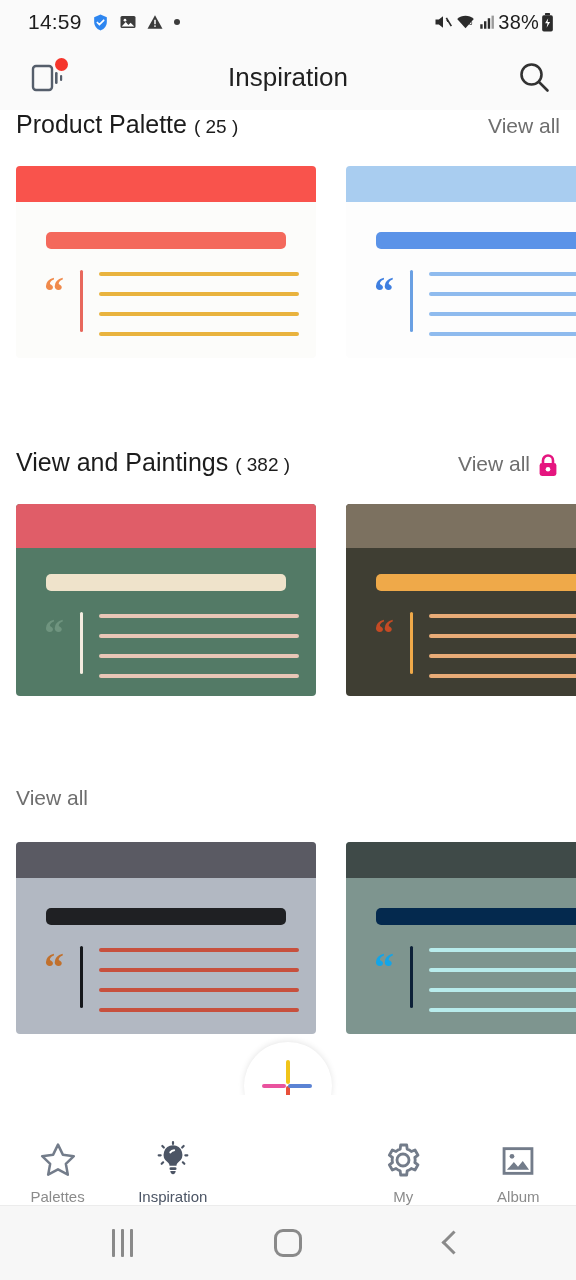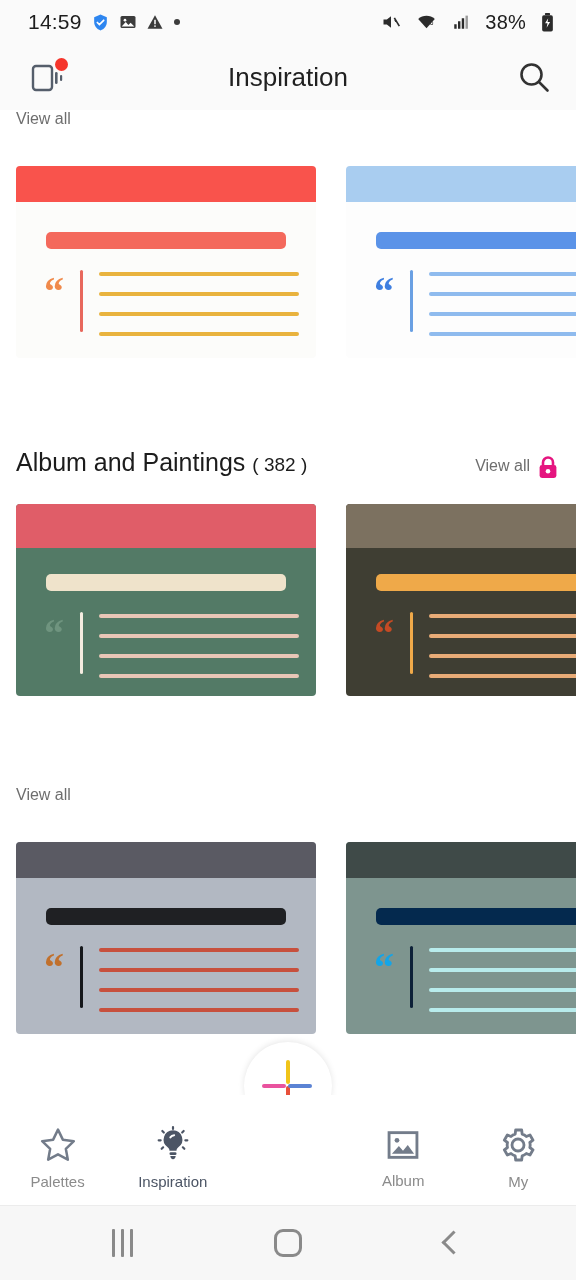--- a/index.html
+++ b/index.html
@@ -12,21 +12,21 @@
   .phone { position:relative; width:576px; height:1280px; background:#14b8a6; }
 
   
   .statusbar {
     height:44px; background:#fafafa;
     display:flex; align-items:center; justify-content:space-between;
     padding:0 22px 0 28px;
   }
   .sb-left { display:flex; align-items:center; gap:9px; }
   .sb-time { font-size:21px; color:#1d1d1d; letter-spacing:.2px; }
-  .sb-right { display:flex; align-items:center; gap:15px;justify-content:flex-end; }
+  .sb-right { display:flex; align-items:center; gap:2px;justify-content:flex-end; }
   .sb-batt { font-size:20px; color:#1d1d1d; letter-spacing:.2px; }
   .ic { display:inline-flex; align-items:center; justify-content:center; }
 
   
   .appbar {
     height:66px; background:#fafafa;
     display:flex; align-items:center; justify-content:space-between;
     padding:0 24px 0 26px; position:relative;
   }
   .appbar-title {
@@ -47,21 +47,21 @@
 
   .section { padding:0 0 0 0; }
   .sec-head {
     display:flex; align-items:baseline; justify-content:space-between;
     padding:0 16px 0 16px; height:56px;
   }
   .sec-title-wrap { display:flex; align-items:baseline; gap:7px; }
   .sec-title { font-size:25px; color:#1c1c1c; }
   .sec-count { font-size:19px; color:#1c1c1c; }
   .sec-right { display:flex; align-items:center; gap:6px; }
-  .viewall { font-size:16px; color:#6e6e6e; }
+  .viewall { font-size:21px; color:#6e6e6e; }
 
   .row {
     display:flex; gap:30px; padding-left:16px;
     height:192px; align-items:flex-start;
   }
   .card {
     width:300px; height:192px; flex:0 0 300px;
     border-radius:4px; overflow:hidden; position:relative;
   }
   .card-strip { width:100%; }
@@ -77,21 +77,21 @@
   .vrule { position:absolute; width:3px; border-radius:2px; }
   .line { position:absolute; height:4px; border-radius:2px; }
 
   
   .gap { height:90px; }
 
   
   .bottomnav {
     position:absolute; left:0; right:0; bottom:75px; height:110px;
     background:#ffffff;
-    display:flex; align-items:center; justify-content:space-around;
+    display:flex; align-items:flex-end; justify-content:space-around;
     padding-top:14px;
   }
   .navitem {
     width:100px; display:flex; flex-direction:column;
     align-items:center; gap:8px;
   }
   .navlabel { font-size:15px; color:#8b8b8b; }
   .navlabel.active { color:#4c5565; }
   .fab {
     position:absolute; left:50%; transform:translateX(-50%);
@@ -203,20 +203,24 @@
         <circle cx="15.5" cy="15.5" r="10" fill="none" stroke="#323232" stroke-width="2.6"></circle>
         <path d="M23 23l8.5 8.5" stroke="#323232" stroke-width="2.6" stroke-linecap="round"></path>
       </svg>
     </span>
   </div>
 
   <div class="content">
 
     <div class="section">
       <div class="sec-head">
+        <div class="sec-title-wrap">
+          <span class="sec-title">Product Palette</span>
+          <span class="sec-count">( 25 )</span>
+        </div>
         <div class="sec-right">
           <span class="viewall">View all</span>
         </div>
       </div>
       <div class="row">
 
         <div class="card" style="background:#fcfcfa">
           <div class="card-strip" style="height:36px;background:#f9534c"></div>
           <div class="card-body">
             <div class="bar" style="left:30px;top:30px;width:240px;height:17px;background:#f4695c"></div>
@@ -242,21 +246,21 @@
           </div>
         </div>
       </div>
     </div>
 
     <div class="gap"></div>
 
     <div class="section">
       <div class="sec-head">
         <div class="sec-title-wrap">
-          <span class="sec-title">Album and Paintings</span>
+          <span class="sec-title">View and Paintings</span>
           <span class="sec-count">( 382 )</span>
         </div>
         <div class="sec-right">
           <span class="viewall">View all</span>
           <span class="ic" style="margin-bottom:-3px">
             <svg width="24" height="25" viewBox="0 0 24 25">
               <path d="M7 10V7.5a5 5 0 0110 0V10" fill="none" stroke="#e5157f" stroke-width="2.6"></path>
               <rect x="3.6" y="10" width="16.8" height="13" rx="2.4" fill="#e5157f"></rect>
               <circle cx="12" cy="16.3" r="2.3" fill="#ffffff"></circle>
             </svg>
@@ -362,36 +366,36 @@
         </svg>
       </span>
       <span class="navlabel active">Inspiration</span>
     </div>
     <div class="navitem" style="visibility:hidden">
       <span class="ic"></span>
         <span class="navlabel"></span>
     </div>
     <div class="navitem">
       <span class="ic">
+        <svg width="40" height="40" viewBox="0 0 24 24">
+          <path d="M12 8.4a3.6 3.6 0 100 7.2 3.6 3.6 0 000-7.2z" fill="none" stroke="#737c8a" stroke-width="1.7"></path>
+          <path d="M19.3 12c0-.5-.1-1-.2-1.5l1.9-1.4-1.8-3.1-2.2.9c-.7-.6-1.6-1.1-2.5-1.4L14.2 3h-3.6l-.3 2.5c-.9.3-1.8.8-2.5 1.4l-2.2-.9-1.8 3.1 1.9 1.4c-.1.5-.2 1-.2 1.5s.1 1 .2 1.5l-1.9 1.4 1.8 3.1 2.2-.9c.7.6 1.6 1.1 2.5 1.4l.3 2.5h3.6l.3-2.5c.9-.3 1.8-.8 2.5-1.4l2.2.9 1.8-3.1-1.9-1.4c.1-.5.2-1 .2-1.5z" fill="none" stroke="#737c8a" stroke-width="1.7" stroke-linejoin="round"></path>
+        </svg>
+      </span>
+      <span class="navlabel">My</span>
+    </div>
+    <div class="navitem">
+      <span class="ic">
         <svg width="38" height="38" viewBox="0 0 24 24">
           <rect x="3.2" y="4.2" width="17.6" height="15.6" fill="none" stroke="#737c8a" stroke-width="1.8"></rect>
           <circle cx="8.2" cy="9" r="1.5" fill="#737c8a"></circle>
           <path d="M5 17.6l4.4-5 2.6 3 3-3.6 4 5.6z" fill="#737c8a"></path>
         </svg>
       </span>
       <span class="navlabel">Album</span>
-    </div>
-    <div class="navitem">
-      <span class="ic">
-        <svg width="40" height="40" viewBox="0 0 24 24">
-          <path d="M12 8.4a3.6 3.6 0 100 7.2 3.6 3.6 0 000-7.2z" fill="none" stroke="#737c8a" stroke-width="1.7"></path>
-          <path d="M19.3 12c0-.5-.1-1-.2-1.5l1.9-1.4-1.8-3.1-2.2.9c-.7-.6-1.6-1.1-2.5-1.4L14.2 3h-3.6l-.3 2.5c-.9.3-1.8.8-2.5 1.4l-2.2-.9-1.8 3.1 1.9 1.4c-.1.5-.2 1-.2 1.5s.1 1 .2 1.5l-1.9 1.4 1.8 3.1 2.2-.9c.7.6 1.6 1.1 2.5 1.4l.3 2.5h3.6l.3-2.5c.9-.3 1.8-.8 2.5-1.4l2.2.9 1.8-3.1-1.9-1.4c.1-.5.2-1 .2-1.5z" fill="none" stroke="#737c8a" stroke-width="1.7" stroke-linejoin="round"></path>
-        </svg>
-      </span>
-      <span class="navlabel">My</span>
     </div>
   </div>
 
   <div class="androidnav">
     <div class="divider-line"></div>
     <div class="nb">
       <span class="recents">
           <i></i>
           <i></i>
           <i></i>

